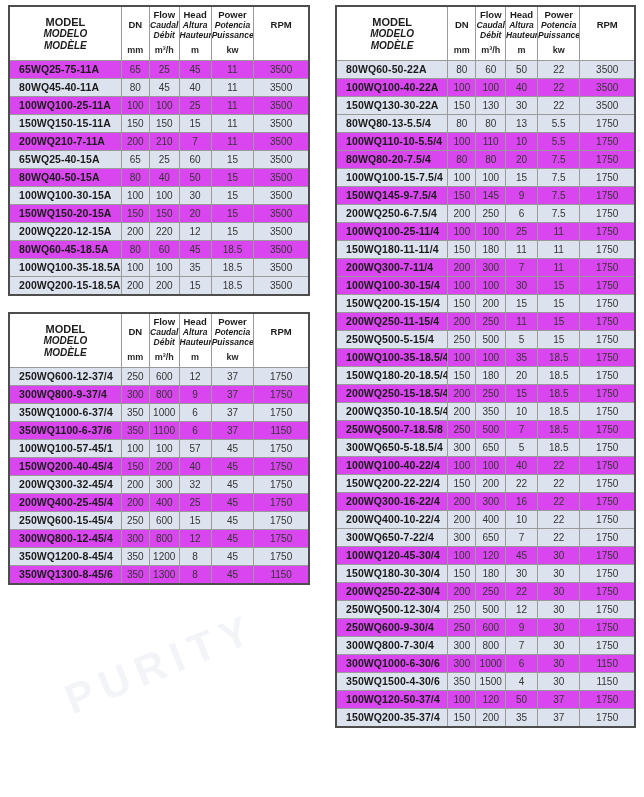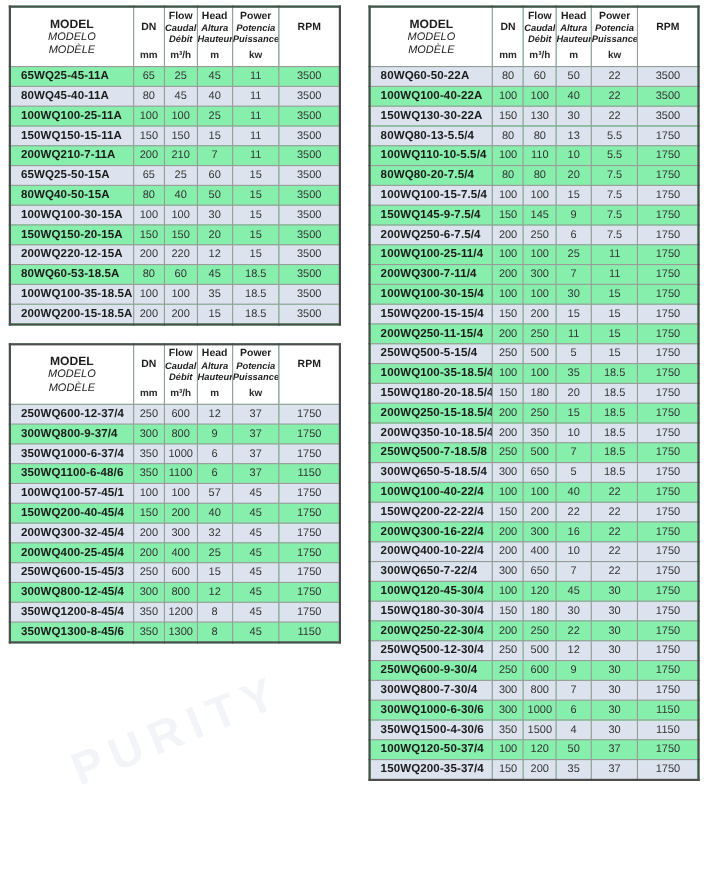--- a/index.html
+++ b/index.html
@@ -8,30 +8,30 @@
     font-family:"Liberation Sans", sans-serif;color:#333;
     position:relative;overflow:hidden;
   }
   .page{position:relative;width:644px;height:797px;background:#fff;}
   .col-left{position:absolute;left:8px;top:5px;width:302px;}
   .col-left .tbl + .tbl{margin-top:16px;}
   .col-right{position:absolute;left:335px;top:5px;width:301px;}
 
   table{
     border-collapse:collapse;width:100%;table-layout:fixed;
-    border:2px solid #4d4d4d;background:#86efac;
+    border:2px solid #4d4d4d;background:#d946ef;
   }
   th,td{border:1px solid #9a9a9a;padding:0;overflow:hidden;}
   thead th{background:#fff;vertical-align:top;height:53px;}
   .hwrap{display:flex;flex-direction:column;height:53px;}
   .hlines{flex:1;display:flex;flex-direction:column;justify-content:center;line-height:1.15;}
   .h-main{font-weight:bold;font-size:9.5px;color:#1c1c1c;}
   .h-model-main{font-weight:bold;font-size:11px;color:#1c1c1c;}
   .h-sub{font-weight:bold;font-style:italic;font-size:8.5px;color:#1c1c1c;}
-  .h-model-sub{font-weight:normal;font-style:italic;font-size:10px;color:#1c1c1c;}
+  .h-model-sub{font-weight:bold;font-style:italic;font-size:10px;color:#1c1c1c;}
   .hunit{font-size:9px;color:#2a2a2a;padding-bottom:3px;height:13px;line-height:13px;}
   tbody td{height:17px;line-height:17px;white-space:nowrap;}
   td.model{
     text-align:left;padding-left:9px;font-weight:bold;
     font-size:10.5px;color:#1b1b1b;letter-spacing:0.1px;
   }
   td.num{text-align:center;font-size:10px;color:#343434;}
   tr.shaded td{background:#dce3ee;}
   th{text-align:center;}
 
@@ -117,21 +117,21 @@
                   <div class="hlines">
                     <div class="h-main">RPM</div>
                   </div>
                   <div class="hunit"></div>
                 </div>
               </th>
             </tr>
           </thead>
           <tbody>
             <tr>
-              <td class="model">65WQ25-45-11A</td>
+              <td class="model">65WQ25-75-11A</td>
               <td class="num">65</td>
               <td class="num">25</td>
               <td class="num">45</td>
               <td class="num">11</td>
               <td class="num">3500</td>
             </tr>
             <tr class="shaded">
               <td class="model">80WQ45-40-11A</td>
               <td class="num">80</td>
               <td class="num">45</td>
@@ -157,21 +157,21 @@
             </tr>
             <tr>
               <td class="model">200WQ210-7-11A</td>
               <td class="num">200</td>
               <td class="num">210</td>
               <td class="num">7</td>
               <td class="num">11</td>
               <td class="num">3500</td>
             </tr>
             <tr class="shaded">
-              <td class="model">65WQ25-50-15A</td>
+              <td class="model">65WQ25-40-15A</td>
               <td class="num">65</td>
               <td class="num">25</td>
               <td class="num">60</td>
               <td class="num">15</td>
               <td class="num">3500</td>
             </tr>
             <tr>
               <td class="model">80WQ40-50-15A</td>
               <td class="num">80</td>
               <td class="num">40</td>
@@ -197,21 +197,21 @@
             </tr>
             <tr class="shaded">
               <td class="model">200WQ220-12-15A</td>
               <td class="num">200</td>
               <td class="num">220</td>
               <td class="num">12</td>
               <td class="num">15</td>
               <td class="num">3500</td>
             </tr>
             <tr>
-              <td class="model">80WQ60-53-18.5A</td>
+              <td class="model">80WQ60-45-18.5A</td>
               <td class="num">80</td>
               <td class="num">60</td>
               <td class="num">45</td>
               <td class="num">18.5</td>
               <td class="num">3500</td>
             </tr>
             <tr class="shaded">
               <td class="model">100WQ100-35-18.5A</td>
               <td class="num">100</td>
               <td class="num">100</td>
@@ -318,21 +318,21 @@
             </tr>
             <tr class="shaded">
               <td class="model">350WQ1000-6-37/4</td>
               <td class="num">350</td>
               <td class="num">1000</td>
               <td class="num">6</td>
               <td class="num">37</td>
               <td class="num">1750</td>
             </tr>
             <tr>
-              <td class="model">350WQ1100-6-48/6</td>
+              <td class="model">350WQ1100-6-37/6</td>
               <td class="num">350</td>
               <td class="num">1100</td>
               <td class="num">6</td>
               <td class="num">37</td>
               <td class="num">1150</td>
             </tr>
             <tr class="shaded">
               <td class="model">100WQ100-57-45/1</td>
               <td class="num">100</td>
               <td class="num">100</td>
@@ -358,21 +358,21 @@
             </tr>
             <tr>
               <td class="model">200WQ400-25-45/4</td>
               <td class="num">200</td>
               <td class="num">400</td>
               <td class="num">25</td>
               <td class="num">45</td>
               <td class="num">1750</td>
             </tr>
             <tr class="shaded">
-              <td class="model">250WQ600-15-45/3</td>
+              <td class="model">250WQ600-15-45/4</td>
               <td class="num">250</td>
               <td class="num">600</td>
               <td class="num">15</td>
               <td class="num">45</td>
               <td class="num">1750</td>
             </tr>
             <tr>
               <td class="model">300WQ800-12-45/4</td>
               <td class="num">300</td>
               <td class="num">800</td>
@@ -544,20 +544,28 @@
               <td class="num">1750</td>
             </tr>
             <tr>
               <td class="model">100WQ100-25-11/4</td>
               <td class="num">100</td>
               <td class="num">100</td>
               <td class="num">25</td>
               <td class="num">11</td>
               <td class="num">1750</td>
             </tr>
+            <tr class="shaded">
+              <td class="model">150WQ180-11-11/4</td>
+              <td class="num">150</td>
+              <td class="num">180</td>
+              <td class="num">11</td>
+              <td class="num">11</td>
+              <td class="num">1750</td>
+            </tr>
             <tr>
               <td class="model">200WQ300-7-11/4</td>
               <td class="num">200</td>
               <td class="num">300</td>
               <td class="num">7</td>
               <td class="num">11</td>
               <td class="num">1750</td>
             </tr>
             <tr>
               <td class="model">100WQ100-30-15/4</td>

